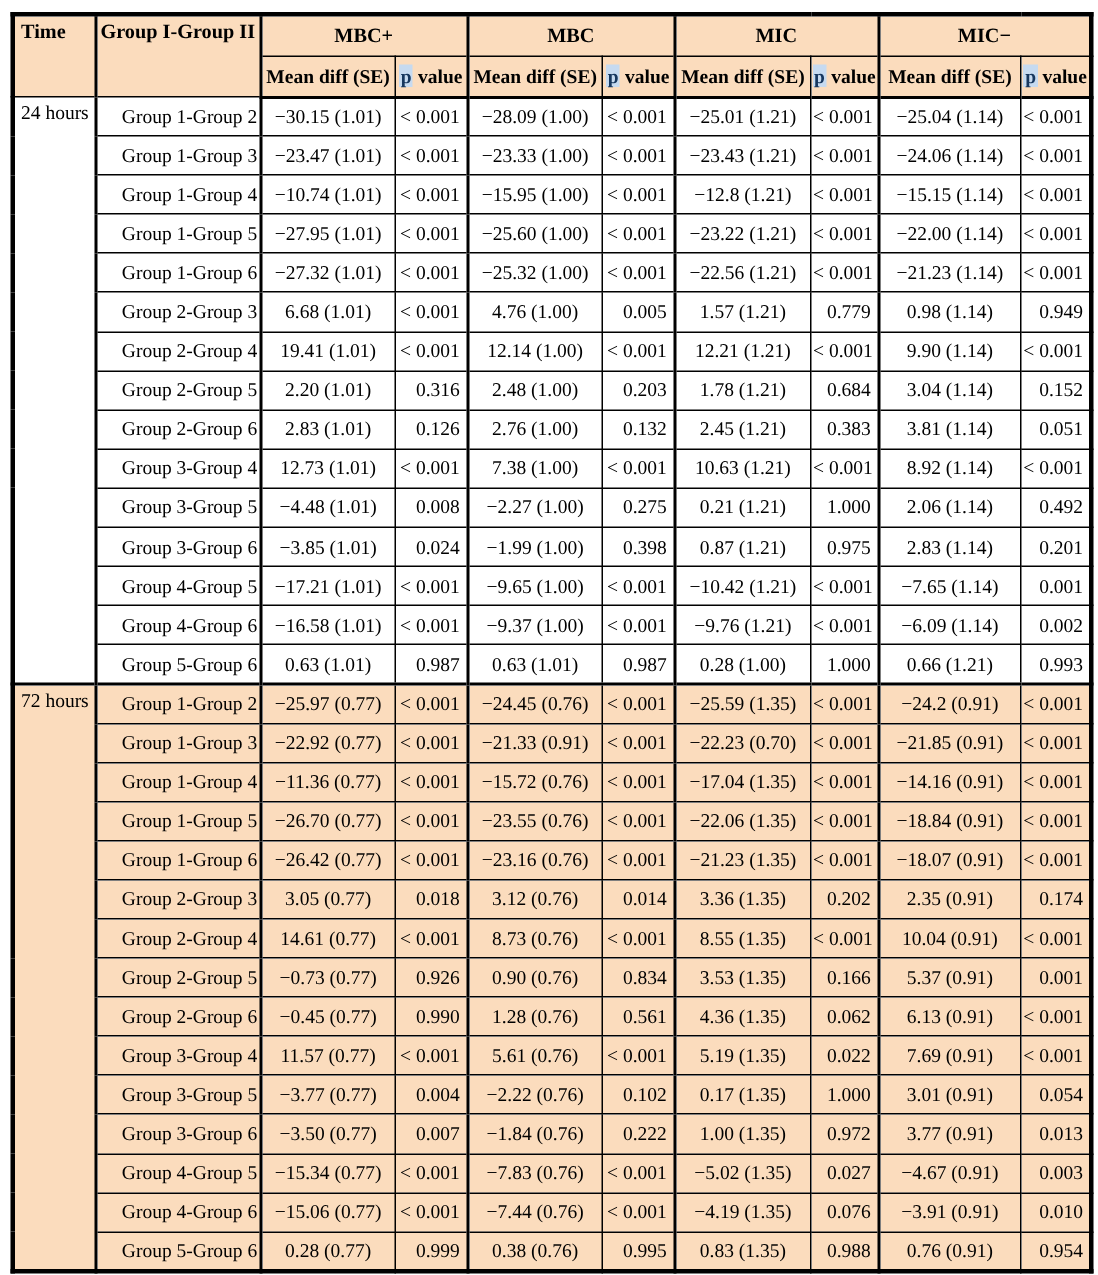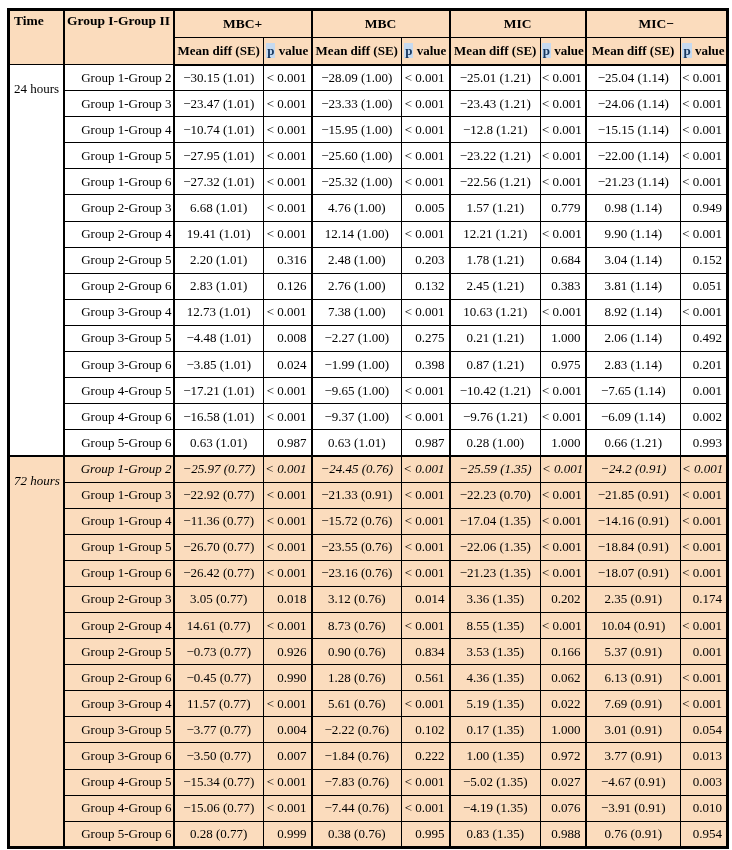--- a/index.html
+++ b/index.html
@@ -19,22 +19,22 @@
   thead tr.subhdr th{border-bottom-width:2.5px;}
   th.time-h{text-align:left;vertical-align:top;padding:2px 0 0 4px;}
   th.group-h{text-align:center;vertical-align:top;padding-top:2px;}
   th.assay-h{text-align:center;vertical-align:middle;}
   th.mean-h,th.p-h{text-align:center;vertical-align:middle;font-size:13px;}
   .p-letter{background:var(--p-hl);color:var(--p-fg);padding:0 1px;}
   .thickL{border-left-width:2.5px;}
   tbody tr{height:26.1px;}
   tbody td{font-size:13px;background:#fff;}
   tbody tr.s72 td{background:var(--peach);}
-  tbody tr.sec-top td{border-top-width:2.5px;font-style:italic;}
-  td.time-cell{text-align:left;vertical-align:top;padding:16px 0 0 4px;}
+  tbody tr.sec-top td{border-top-width:2.5px;}
+  td.time-cell{text-align:left;vertical-align:top;padding:2px 0 0 4px;}
   td.pair{text-align:right;}
   td.mean{text-align:center;}
   td.pval{text-align:right;padding-right:4px;}
 </style>
 </head>
 <body>
 
 <table>
   <colgroup>
     <col style="width:55px">

